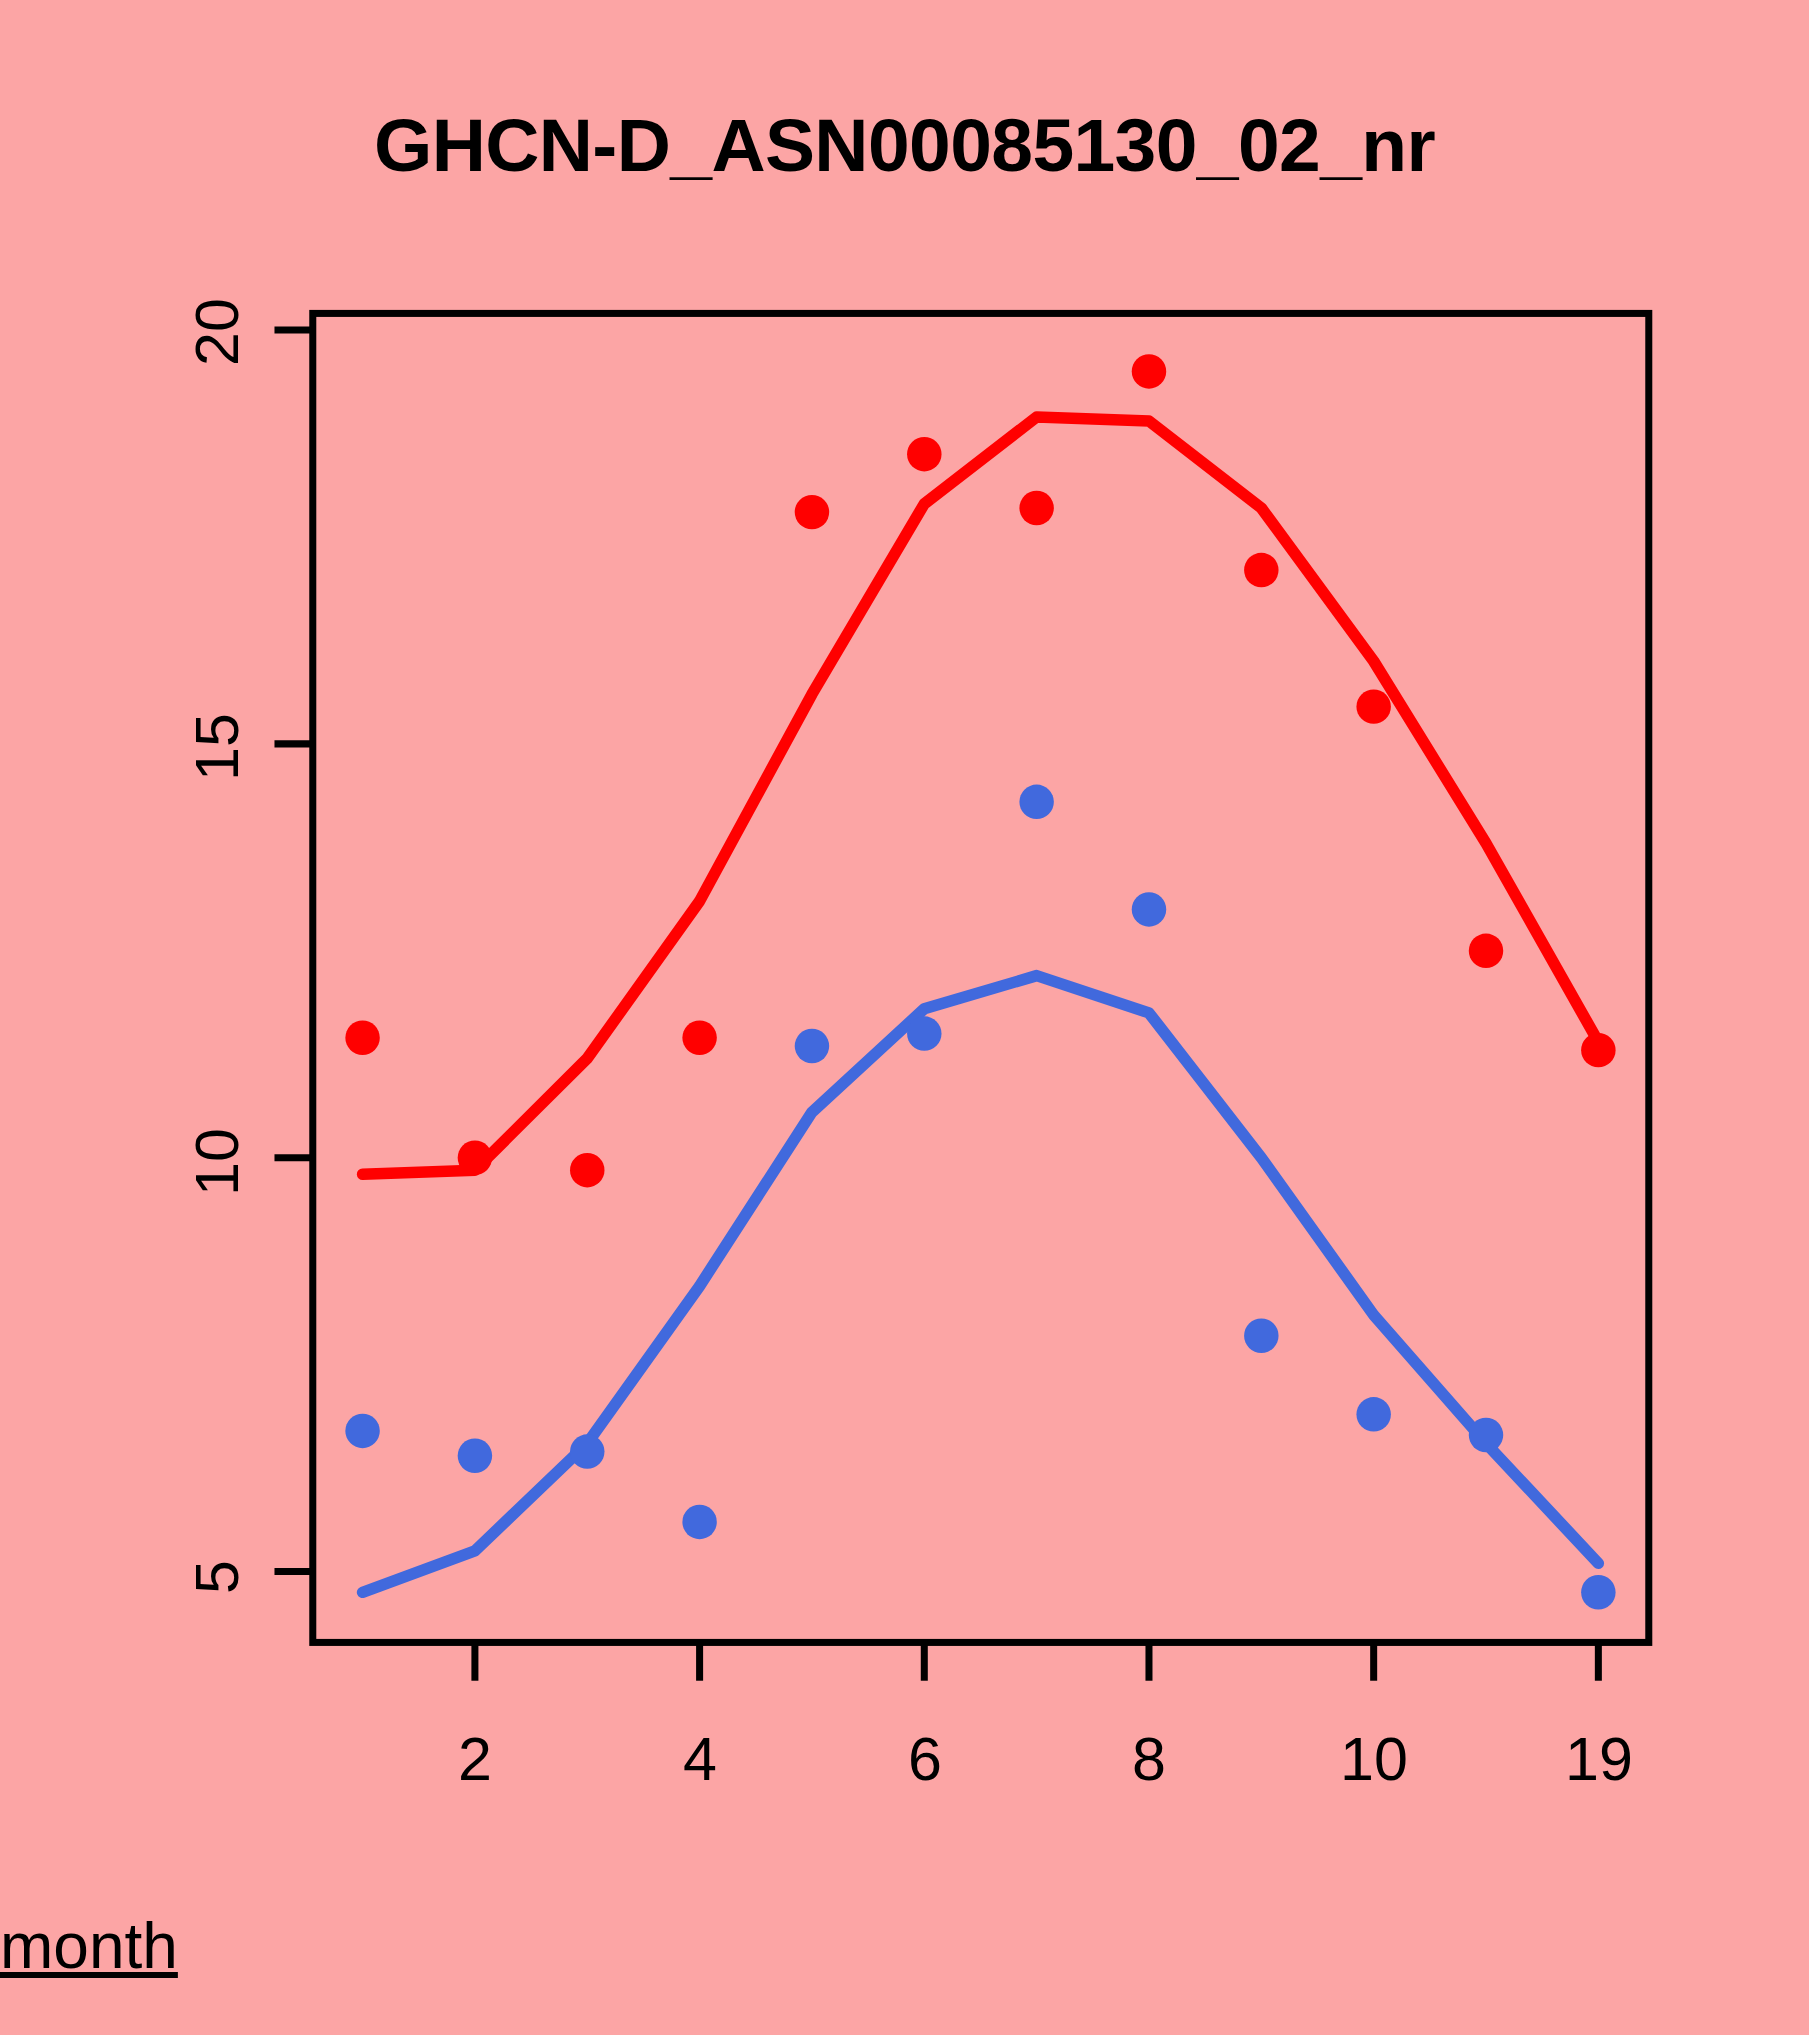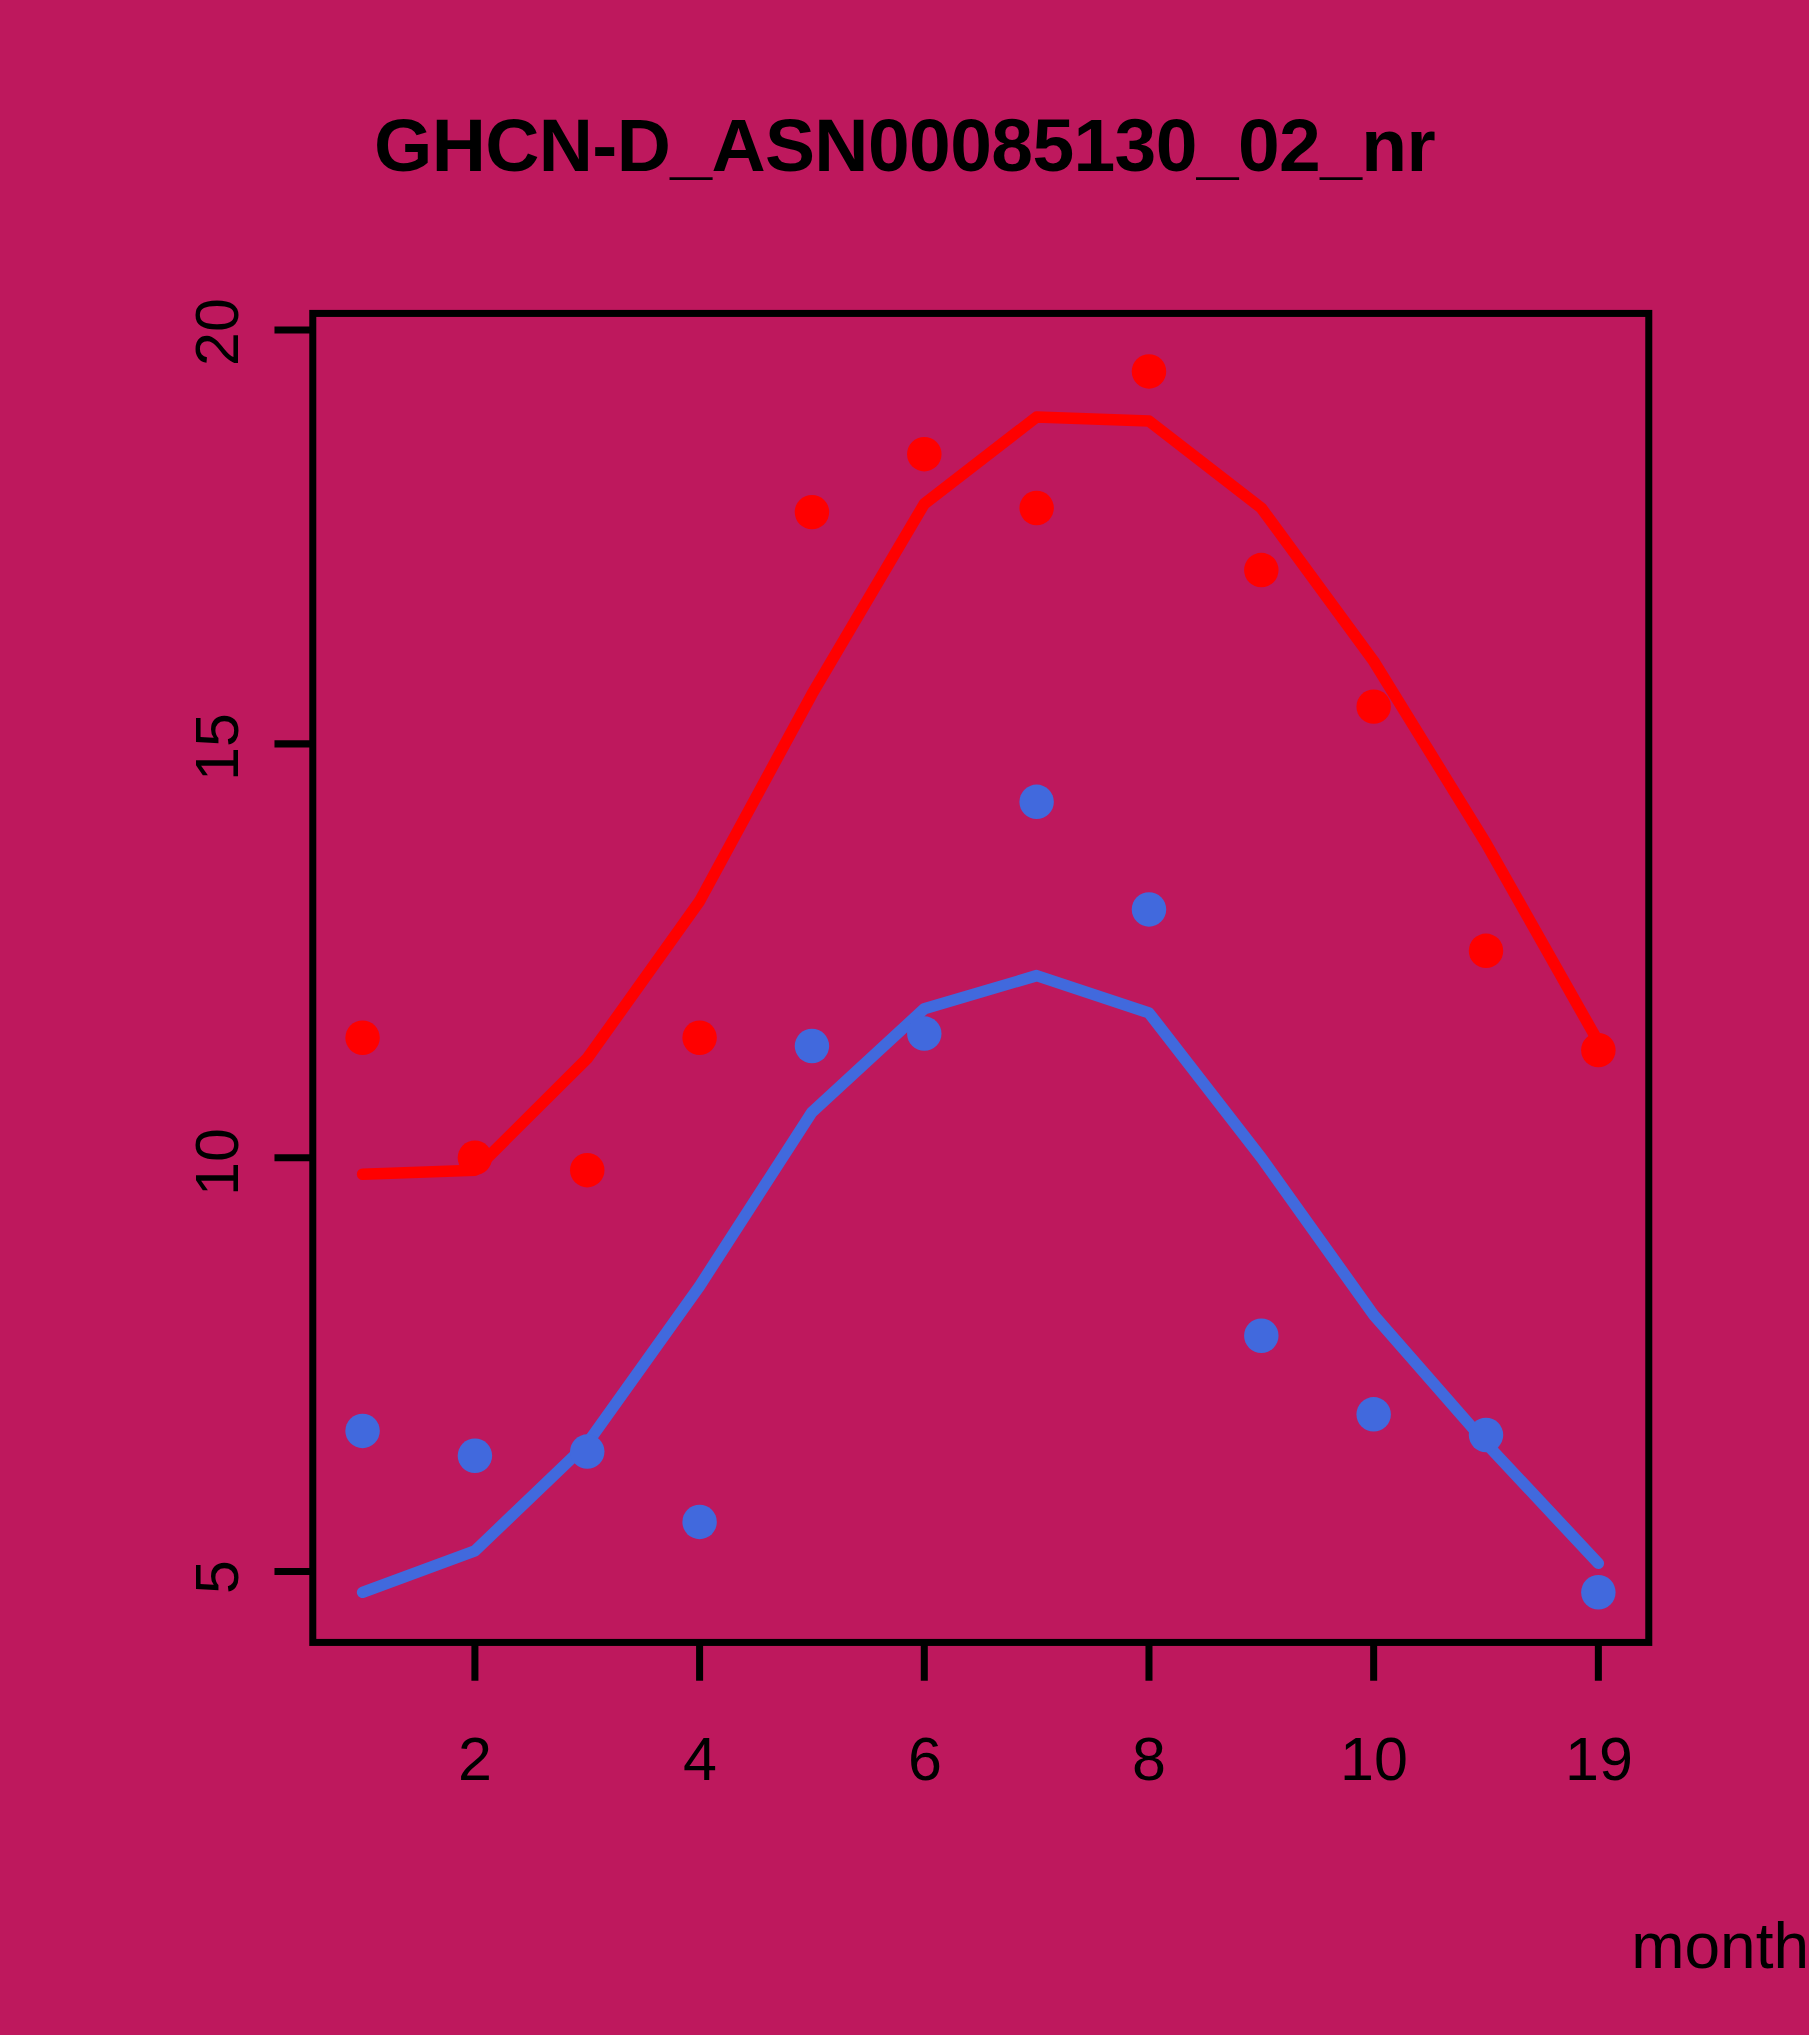--- a/index.html
+++ b/index.html
@@ -1,35 +1,35 @@
 <!DOCTYPE html>
 <html style="font-size:10.2px"><head>
 <meta charset="utf-8">
 <style>
   html,body{margin:0;padding:0;background:#ffffff;}
   body{width:1809px;height:2035px;font-family:"Liberation Sans",sans-serif;overflow:hidden;}
-  #stage{position:relative;width:1809px;height:2035px;background:#be185d;}
+  #stage{position:relative;width:1809px;height:2035px;background:#fca5a5;}
   #title{
     position:absolute;left:0;top:102px;width:1809px;text-align:center;
     font-size:75px;font-weight:bold;letter-spacing:-0.6px;color:#000;
     font-family:"Liberation Sans",sans-serif;
   }
   #plotsvg{position:absolute;left:0;top:0;width:1809px;height:2035px;}
   .tick-label-y{
     position:absolute;font-size:61px;color:#000;
     transform-origin:center center;
     font-family:"Liberation Sans",sans-serif;
   }
   .tick-label-x{
     position:absolute;font-size:61px;color:#000;text-align:center;
     font-family:"Liberation Sans",sans-serif;
   }
   #xlabel{
-    position:absolute;left:0;top:1909px;width:1809px;text-align:right;
-    font-size:64px;color:#000;font-family:"Liberation Sans",sans-serif;
+    position:absolute;left:0;top:1909px;width:1809px;text-align:left;
+    font-size:64px;color:#000;font-family:"Liberation Sans",sans-serif;text-decoration:underline;
   }
 </style>
 </head>
 <body>
 
 <div id="stage">
 
   <div id="title">GHCN-D_ASN00085130_02_nr</div>
 
   <svg id="plotsvg" viewBox="0 0 2834 3188" preserveAspectRatio="none">

